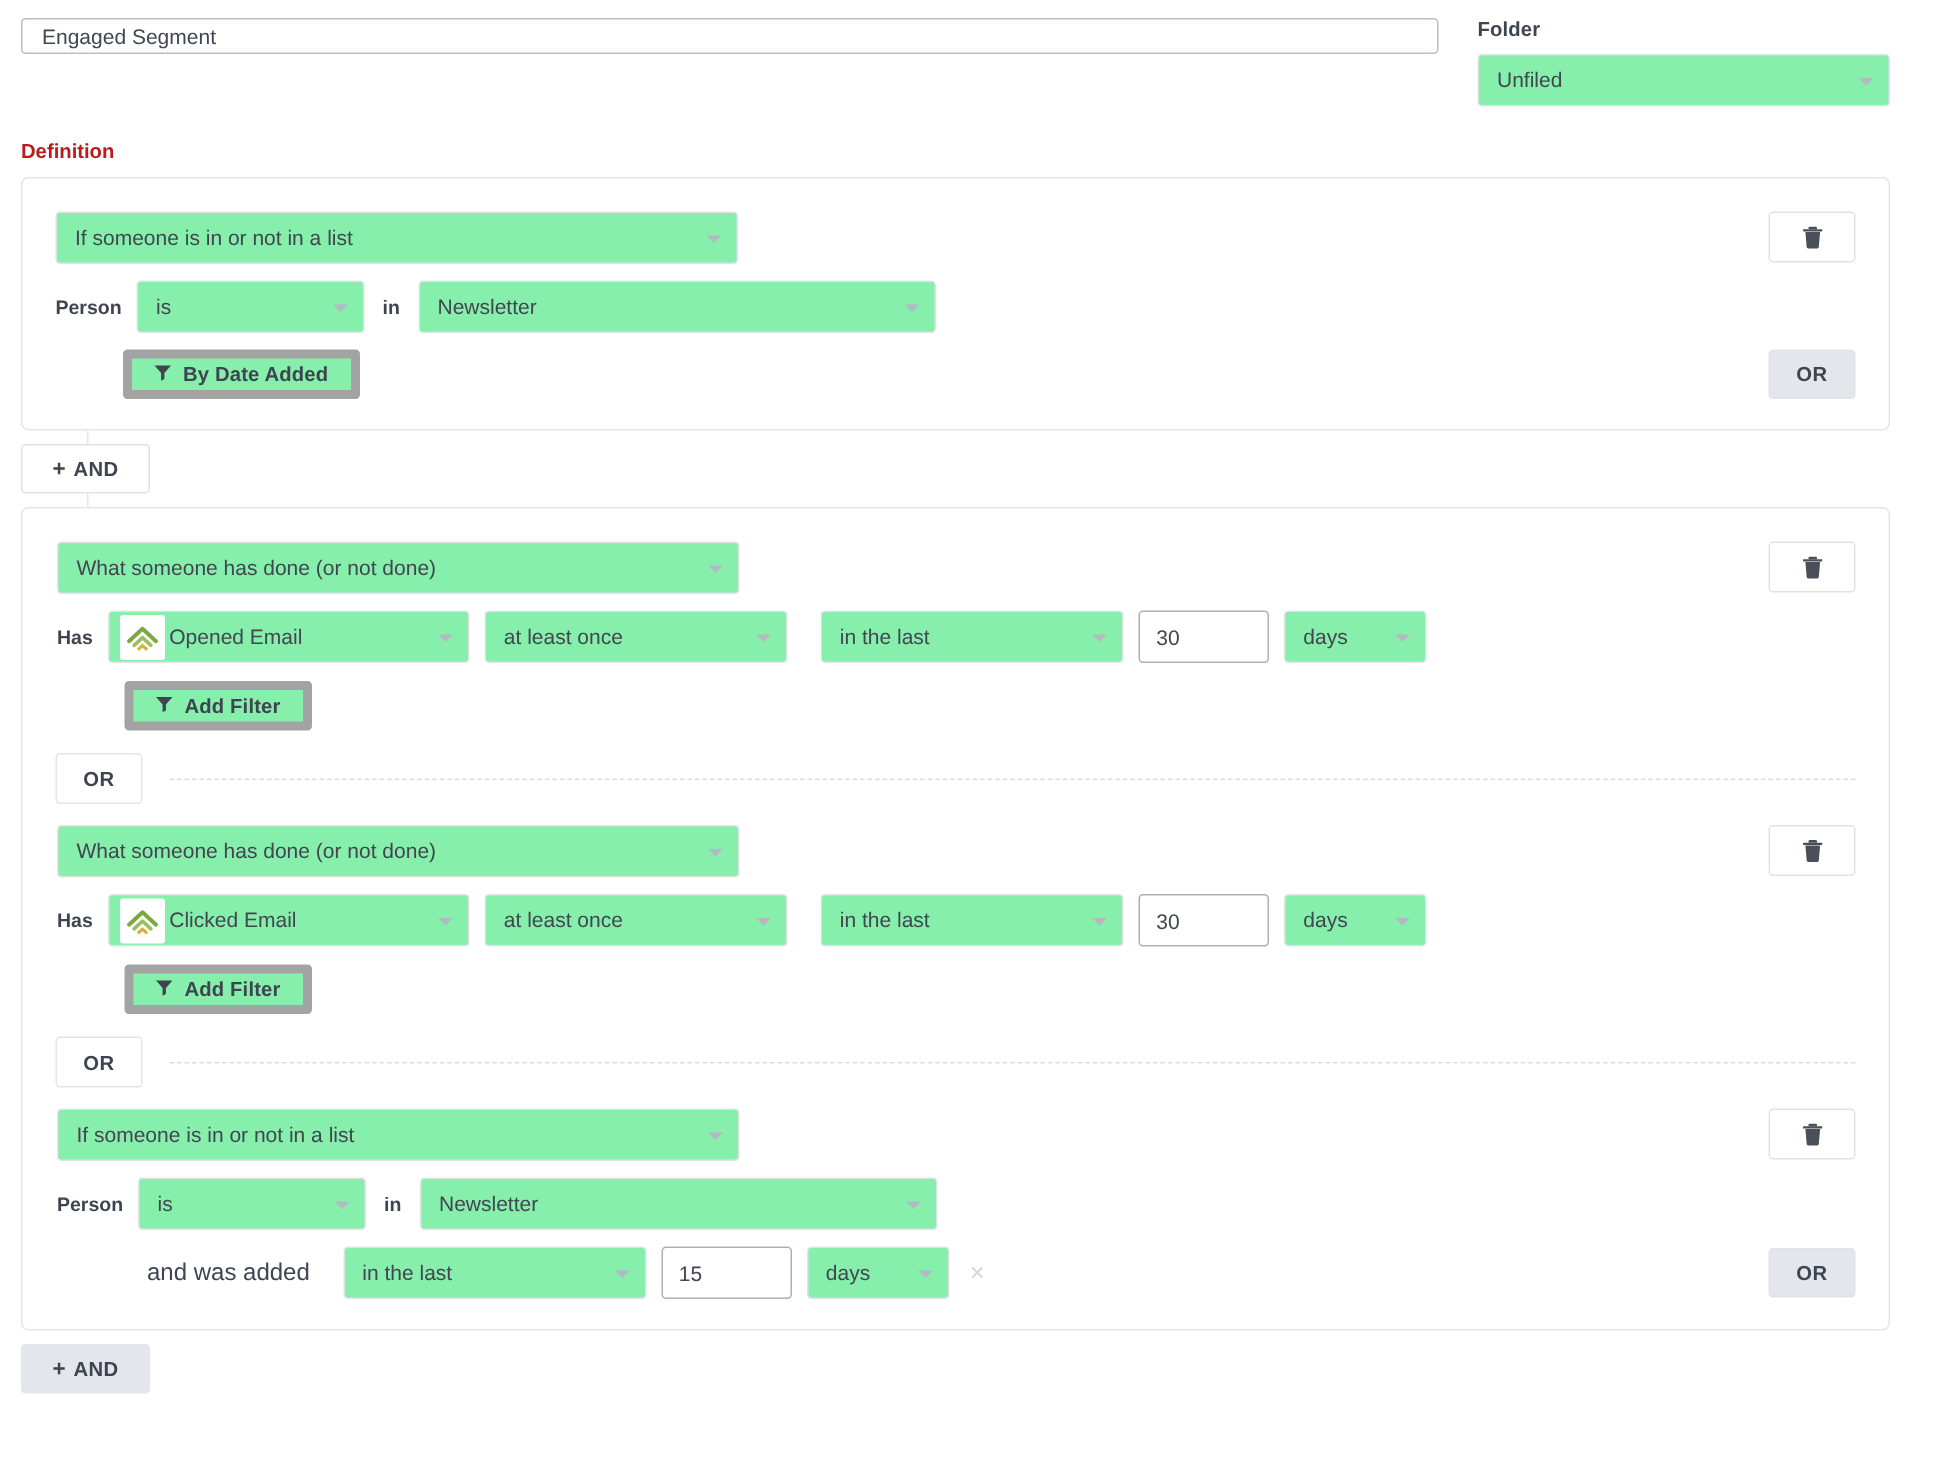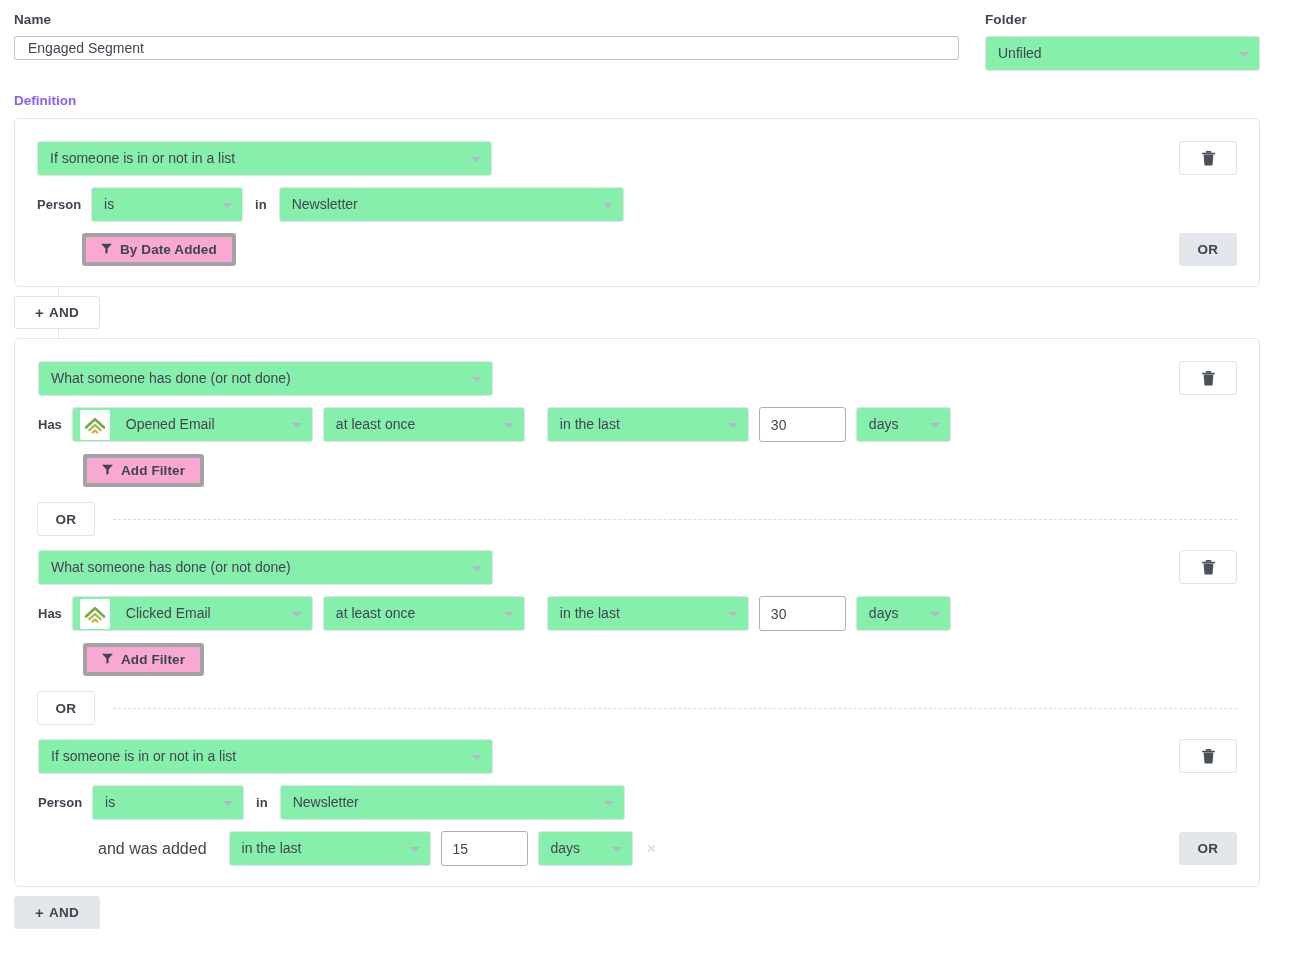--- a/index.html
+++ b/index.html
@@ -80,21 +80,21 @@
     border-left: 5px solid transparent;
     border-right: 5px solid transparent;
     border-top: 5px solid #b3b9c2;
   }
 
   
   .definition-wrap { padding: 22px 40px 0 14px; }
   .definition-label {
     font-size: 13.5px;
     font-weight: 700;
-    color: #8b5cf6;
+    color: #b91c1c;
     margin-bottom: 9px;
     line-height: 16px;
   }
 
   .group-box {
     position: relative;
     border: 1px solid #e2e5e9;
     border-radius: 5px;
     background: #ffffff;
     padding: 22px 22px 20px 22px;
@@ -169,21 +169,21 @@
   .detail-row .kw {
     font-size: 13px;
     font-weight: 700;
     color: #3f4550;
     white-space: nowrap;
   }
   .kw.in { font-weight: 700; padding: 0 2px; text-align: center; }
 
   .sel-sm   { width: 152px; flex: 0 0 152px; }
   .sel-list { width: 345px; flex: 0 0 345px; }
-  .sel-evt  { width: 241px; flex: 0 0 241px; position: relative; padding-left: 53px; }
+  .sel-evt  { width: 241px; flex: 0 0 241px; position: relative; padding-left: 40px; }
   .sel-once { width: 202px; flex: 0 0 202px; }
   .sel-when { width: 202px; flex: 0 0 202px; margin-left: 12px; }
   .sel-unit { width: 95px;  flex: 0 0 95px; }
   .num-input {
     width: 87px; flex: 0 0 87px;
     height: 35px;
     border: 1px solid #a9b0ba;
     border-radius: 3px;
     background: #ffffff;
     padding: 0 11px;
@@ -203,23 +203,23 @@
     background: #ffffff;
     border-radius: 2px;
     display: flex;
     align-items: center;
     justify-content: center;
   }
 
   .pill-btn {
     height: 33px;
     padding: 0 15px;
-    border: 4px solid #a3a3a3;
-    border-radius: 3px;
-    background: #f9a8d4;
+    border: 6px solid #a3a3a3;
+    border-radius: 3px;
+    background: #86efac;
     font-size: 13.5px;
     font-weight: 700;
     color: #3f4550;
     font-family: "Liberation Sans", sans-serif;
     cursor: pointer;
     display: inline-flex;
     align-items: center;
     gap: 8px;
     letter-spacing: .1px;
   }
@@ -295,21 +295,20 @@
 
   .funnel { display: inline-block; }
 </style>
 </head>
 <body>
 
 <div class="page">
 
   <div class="top-row">
     <div class="field-name">
-      <div class="field-label">Name</div>
       <input class="text-input" type="text" value="Engaged Segment" style="">
     </div>
     <div class="field-folder">
       <div class="field-label">Folder</div>
       <div class="select">
         <span>Unfiled</span>
         <span class="caret"></span>
       </div>
     </div>
   </div>

